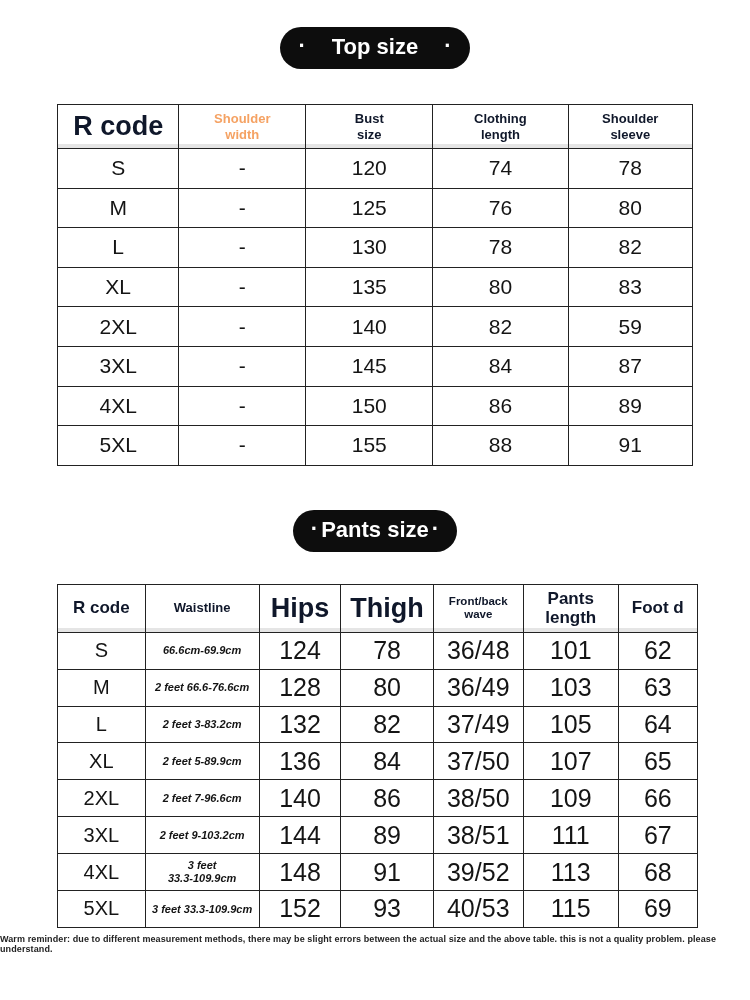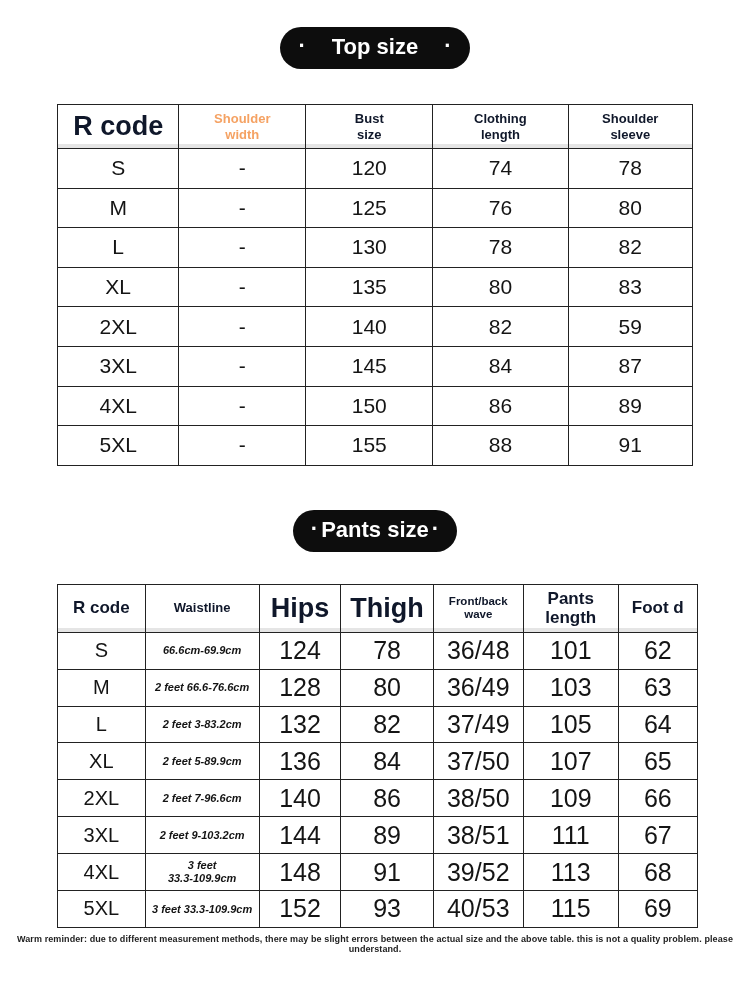--- a/index.html
+++ b/index.html
@@ -80,21 +80,20 @@
   .table-pants th.c6 { font-size: 17px; }
   .table-pants td { height: 36.9px; font-size: 25px; }
   .table-pants td.c0 { font-size: 20px; }
   .table-pants td.c1 { font-size: 11px; font-weight: bold; line-height: 1.15; font-style: italic; }
 
   
   .footer-note {
     position: absolute;
     left: 0; right: 0;
     top: 934px;
-    text-align: center;
     font-size: 9px;
     font-weight: bold;
     color: #222222;
     letter-spacing: 0.1px;
   }
 </style>
 </head>
 <body>
 
 <div class="pill-wrap">

